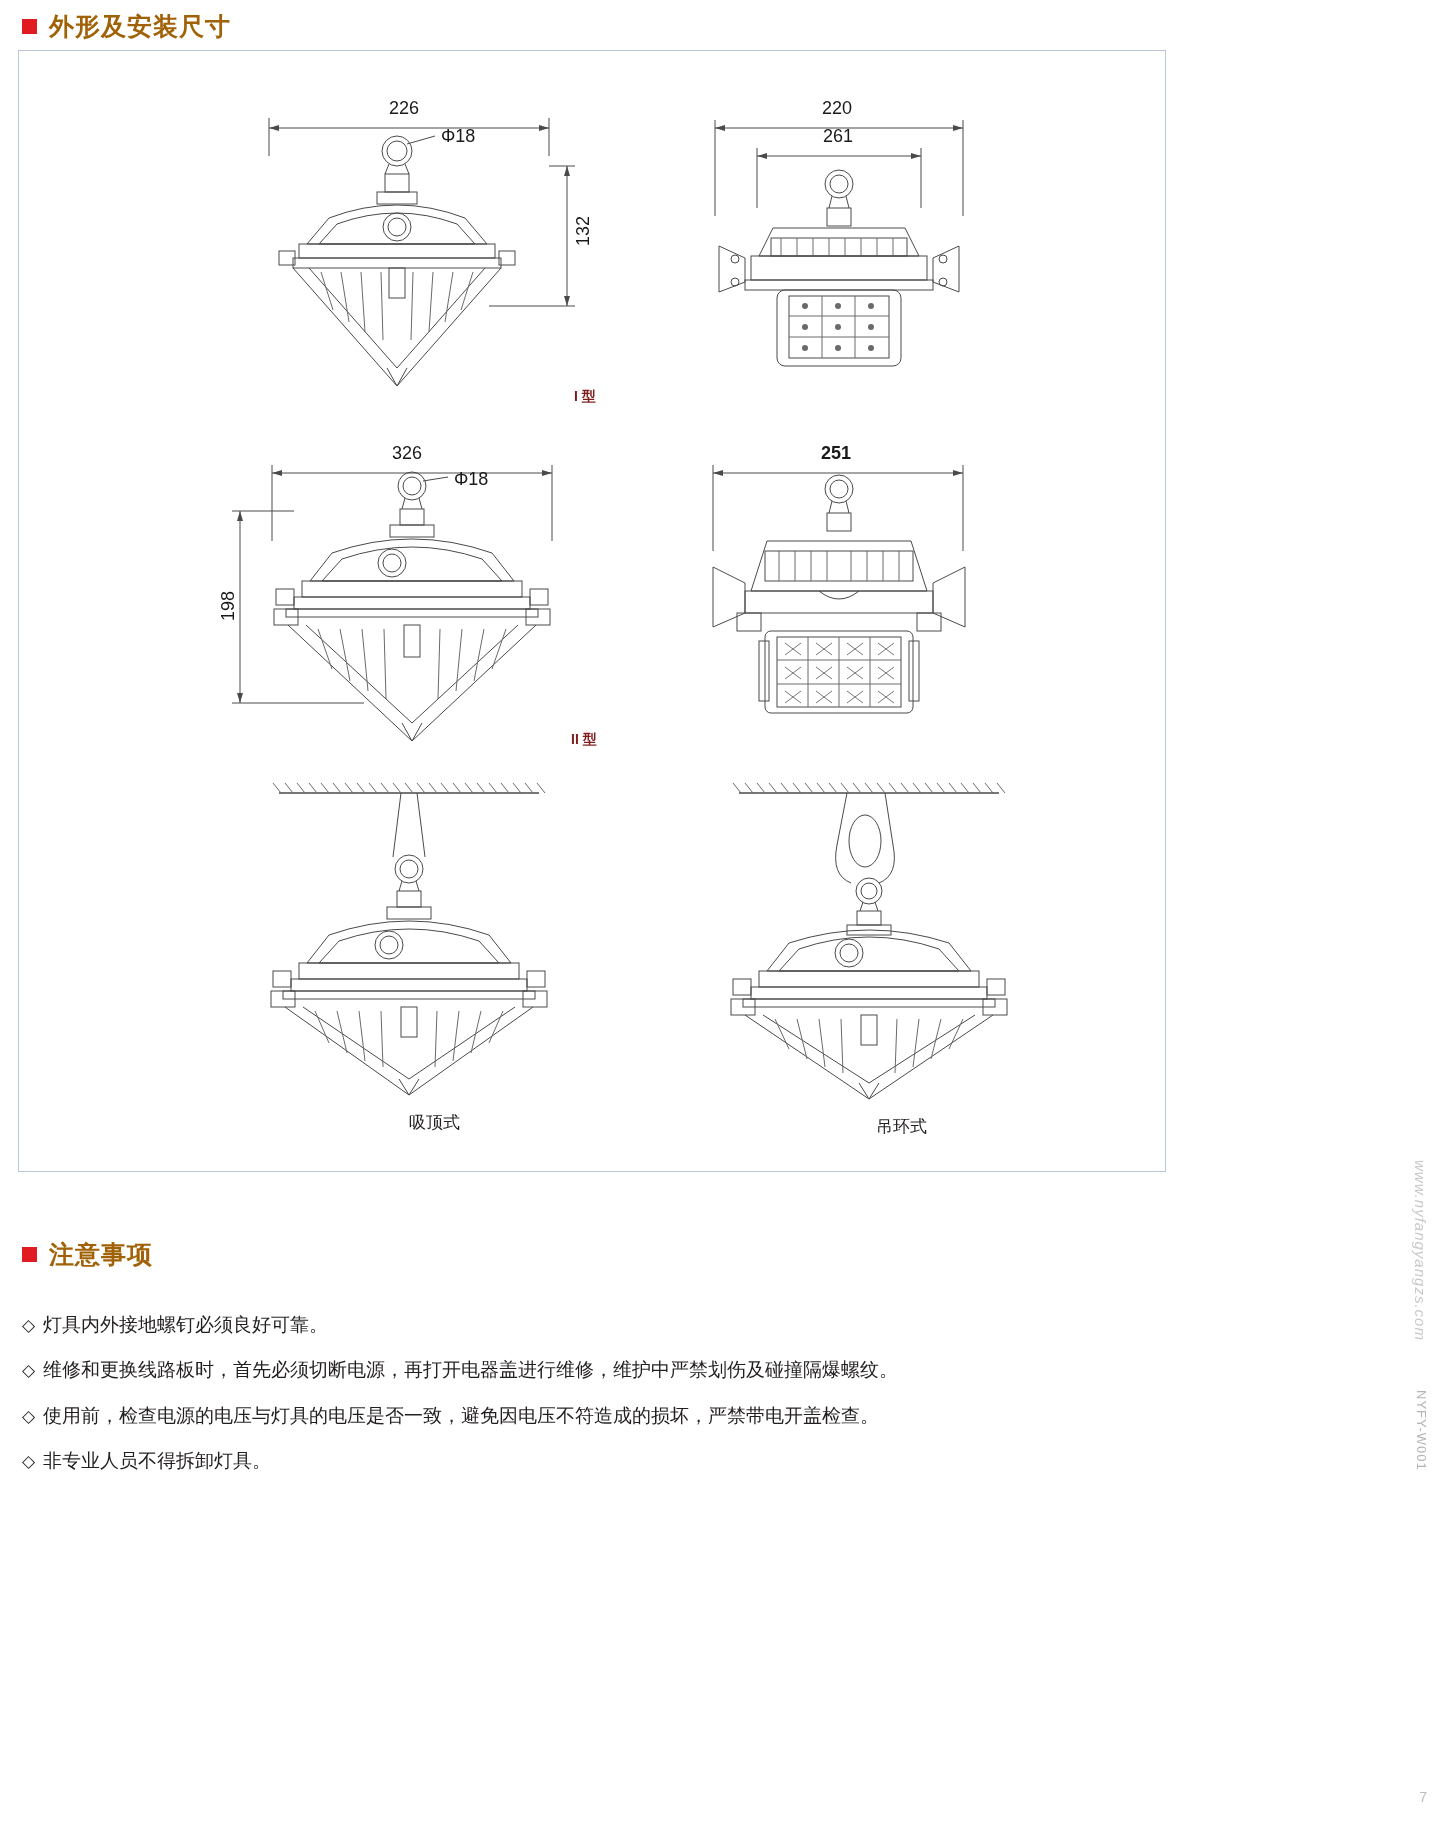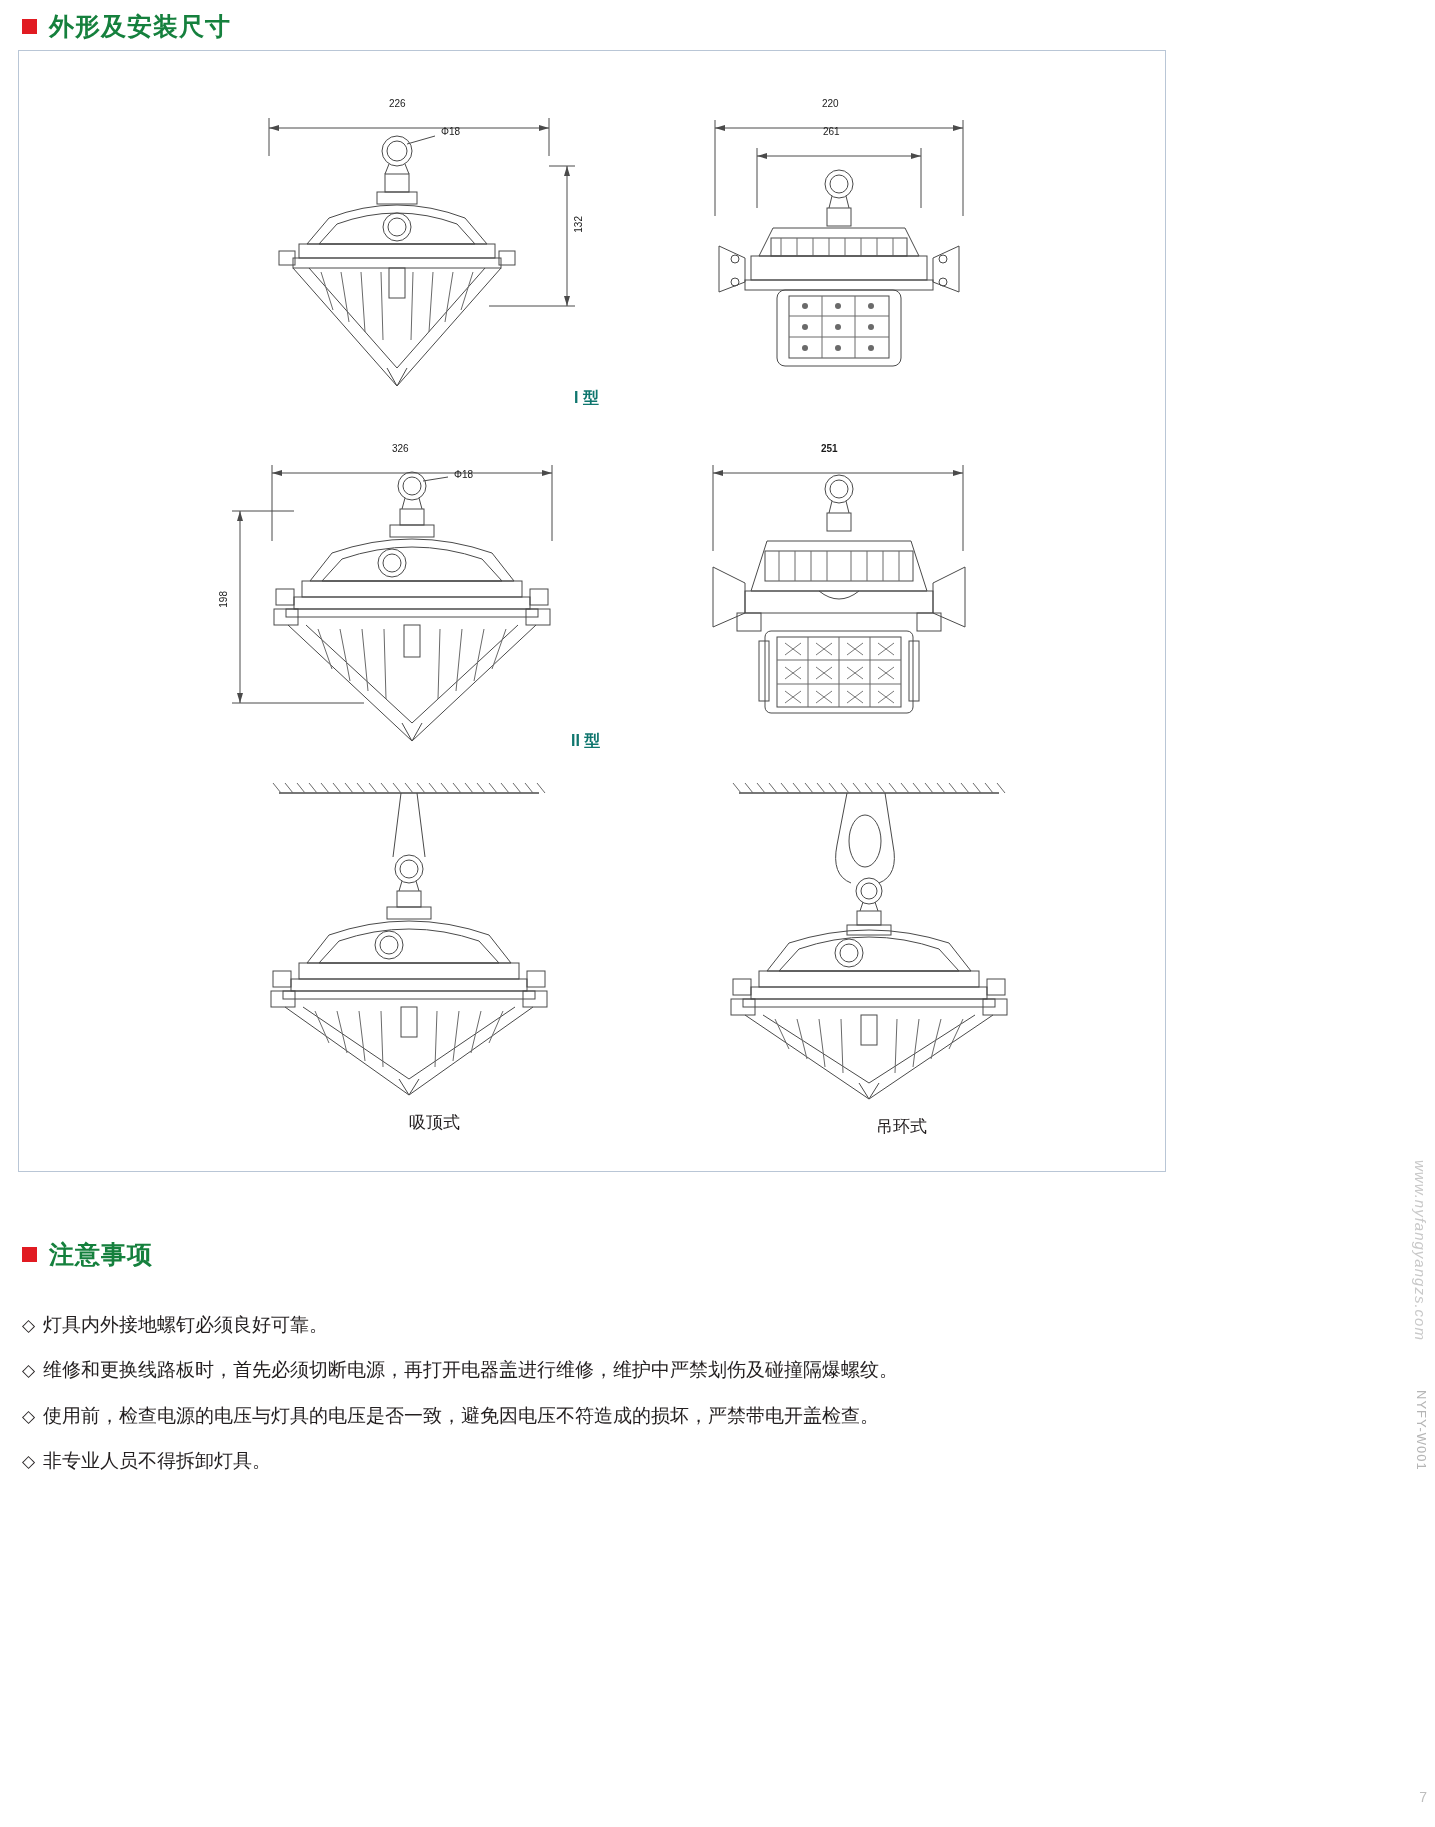--- a/index.html
+++ b/index.html
@@ -24,52 +24,52 @@
     gap: 12px;
   }
   .section-head .marker {
     width: 15px; height: 15px;
     background: #e11b22;
     display: inline-block;
   }
   .section-head .title {
     font-size: 25px;
     font-weight: bold;
-    color: #15803d;
+    color: #a16207;
     letter-spacing: 1px;
   }
 
   
   .frame {
     position: absolute;
     left: 18px;
     top: 50px;
     width: 1148px;
     height: 1122px;
     border: 1px solid #b9c6d6;
   }
 
   
   .abs { position: absolute; }
   .dim-label {
     position: absolute;
-    font-size: 10px;
+    font-size: 18px;
     color: #1a1a1a;
     font-family: "Liberation Sans", sans-serif;
     white-space: nowrap;
   }
   .dim-label.vert {
     writing-mode: vertical-rl;
     transform: rotate(180deg);
   }
   .type-label {
     position: absolute;
-    font-size: 16px;
+    font-size: 14px;
     font-weight: bold;
-    color: #0f766e;
+    color: #7f1d1d;
     white-space: nowrap;
   }
   .mount-label {
     position: absolute;
     font-size: 17px;
     color: #231f20;
     white-space: nowrap;
     padding-left: 37px;
   }
 

